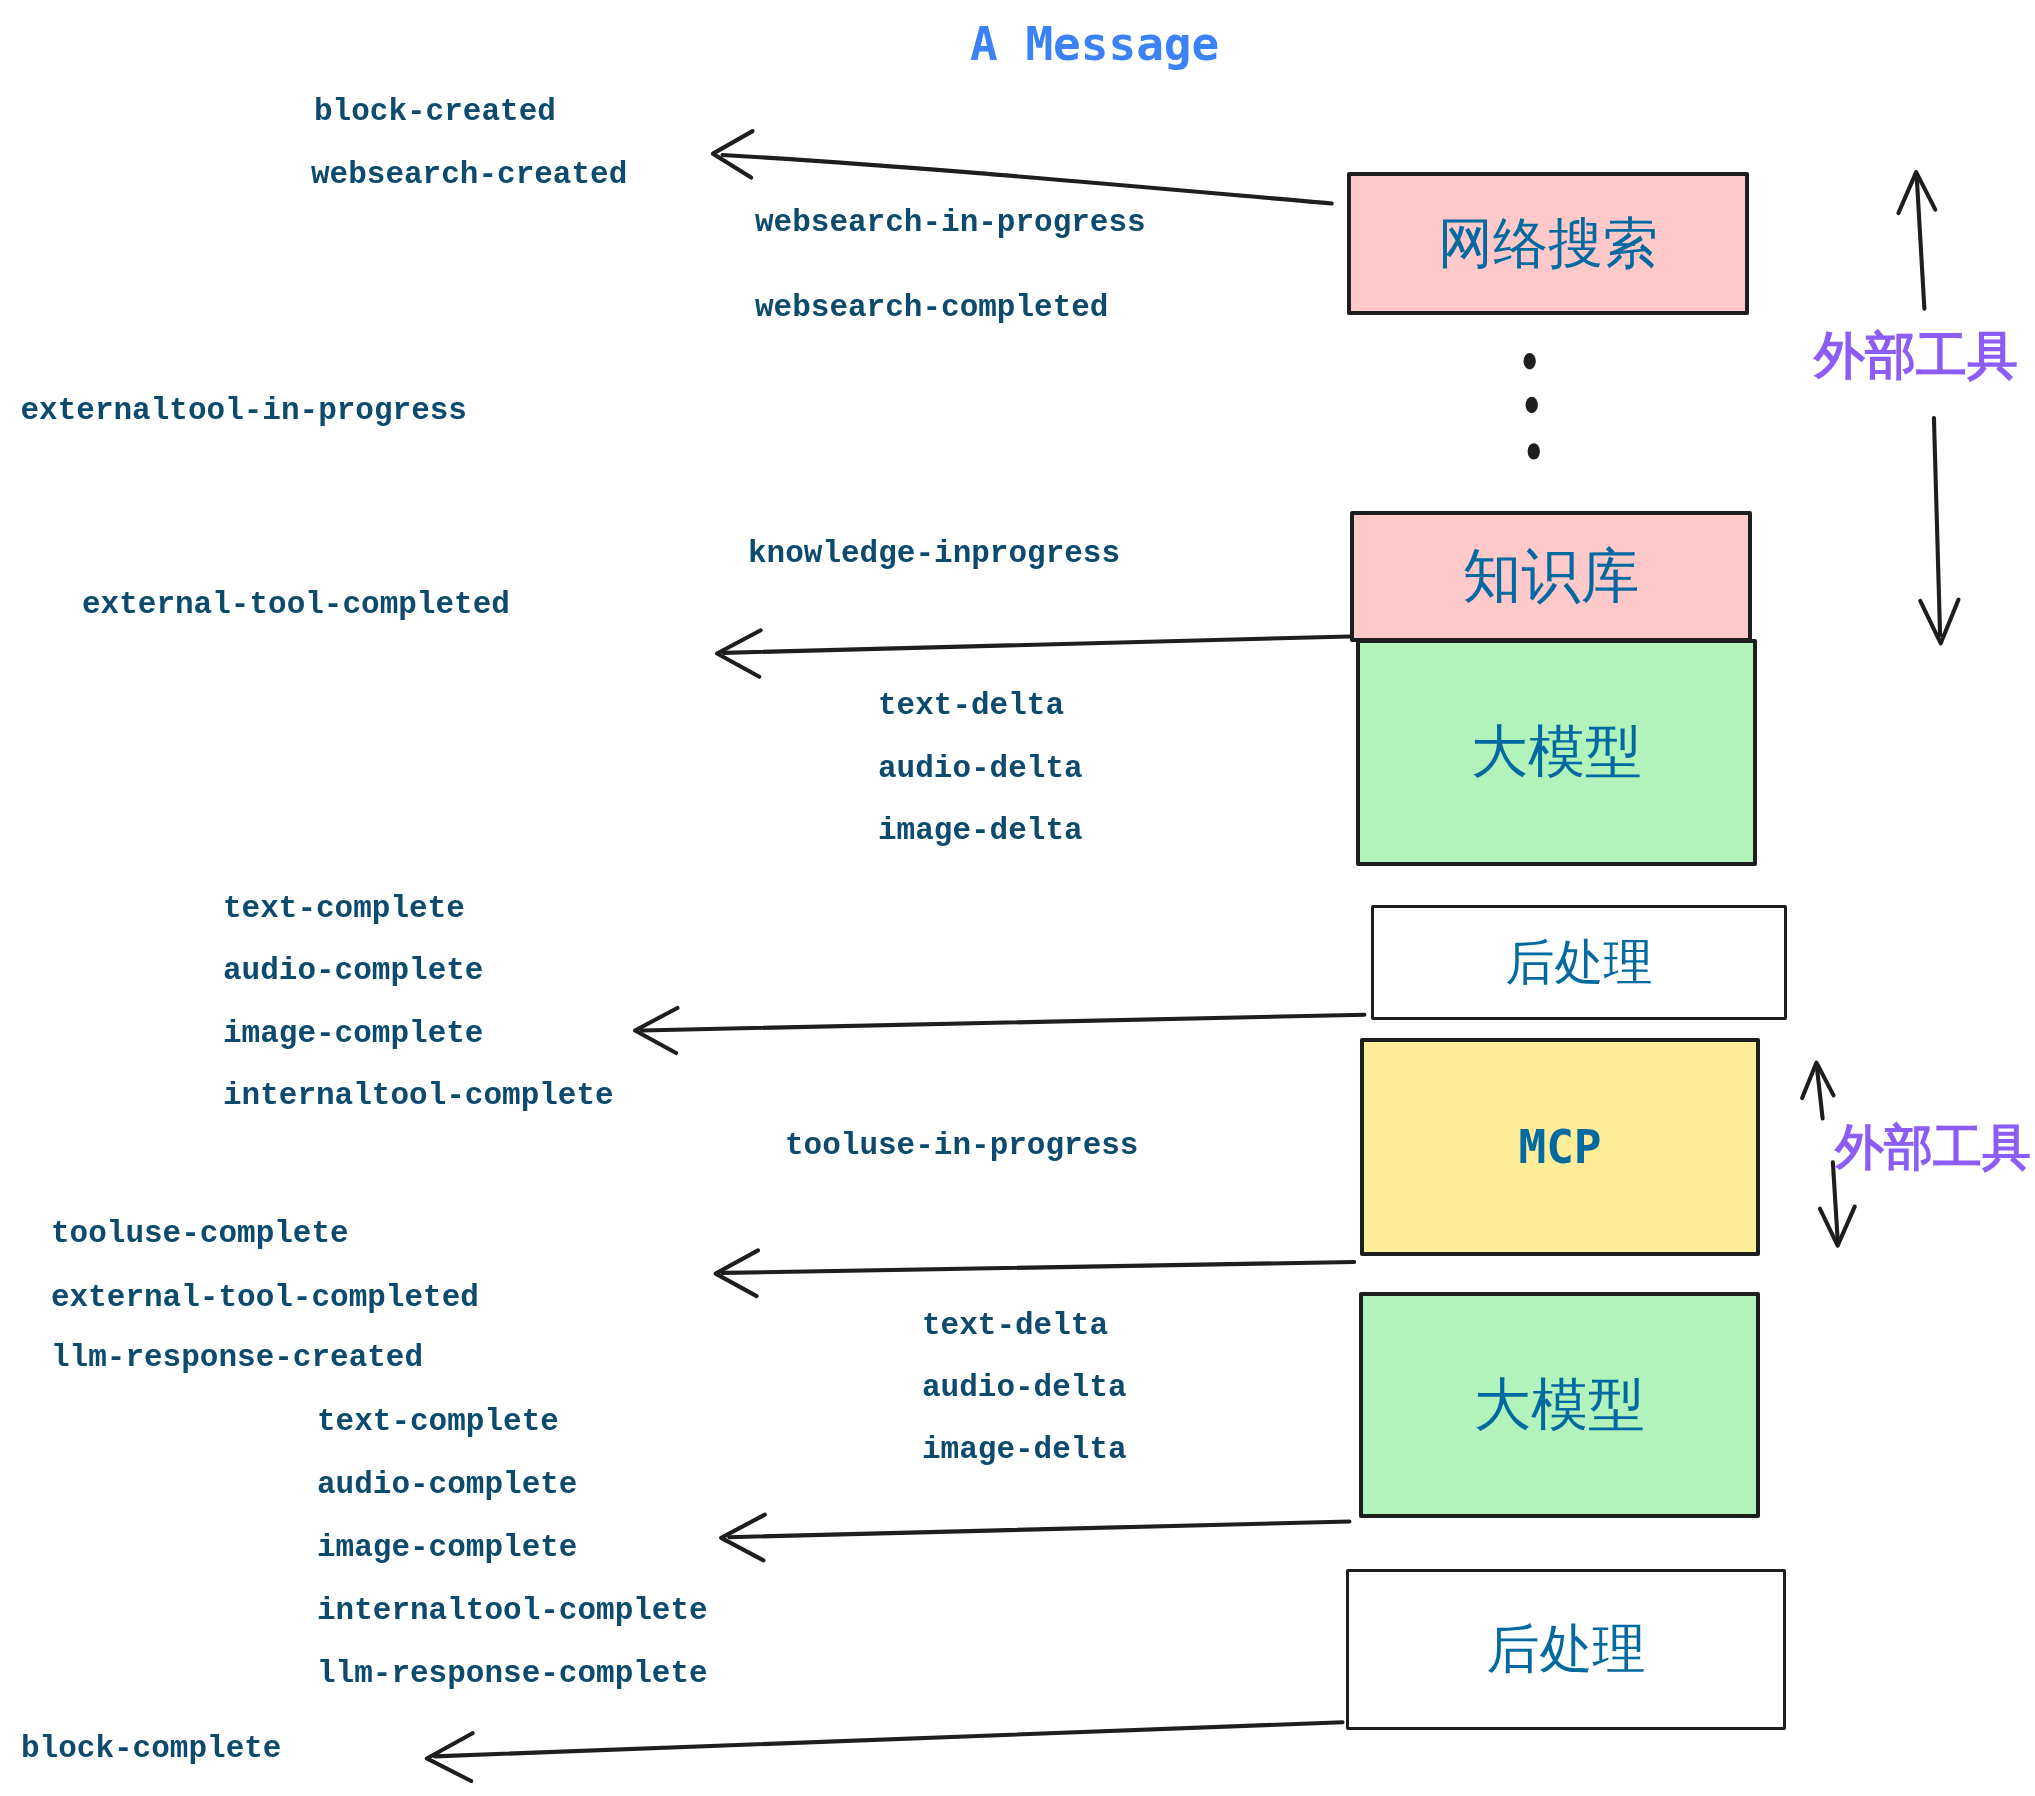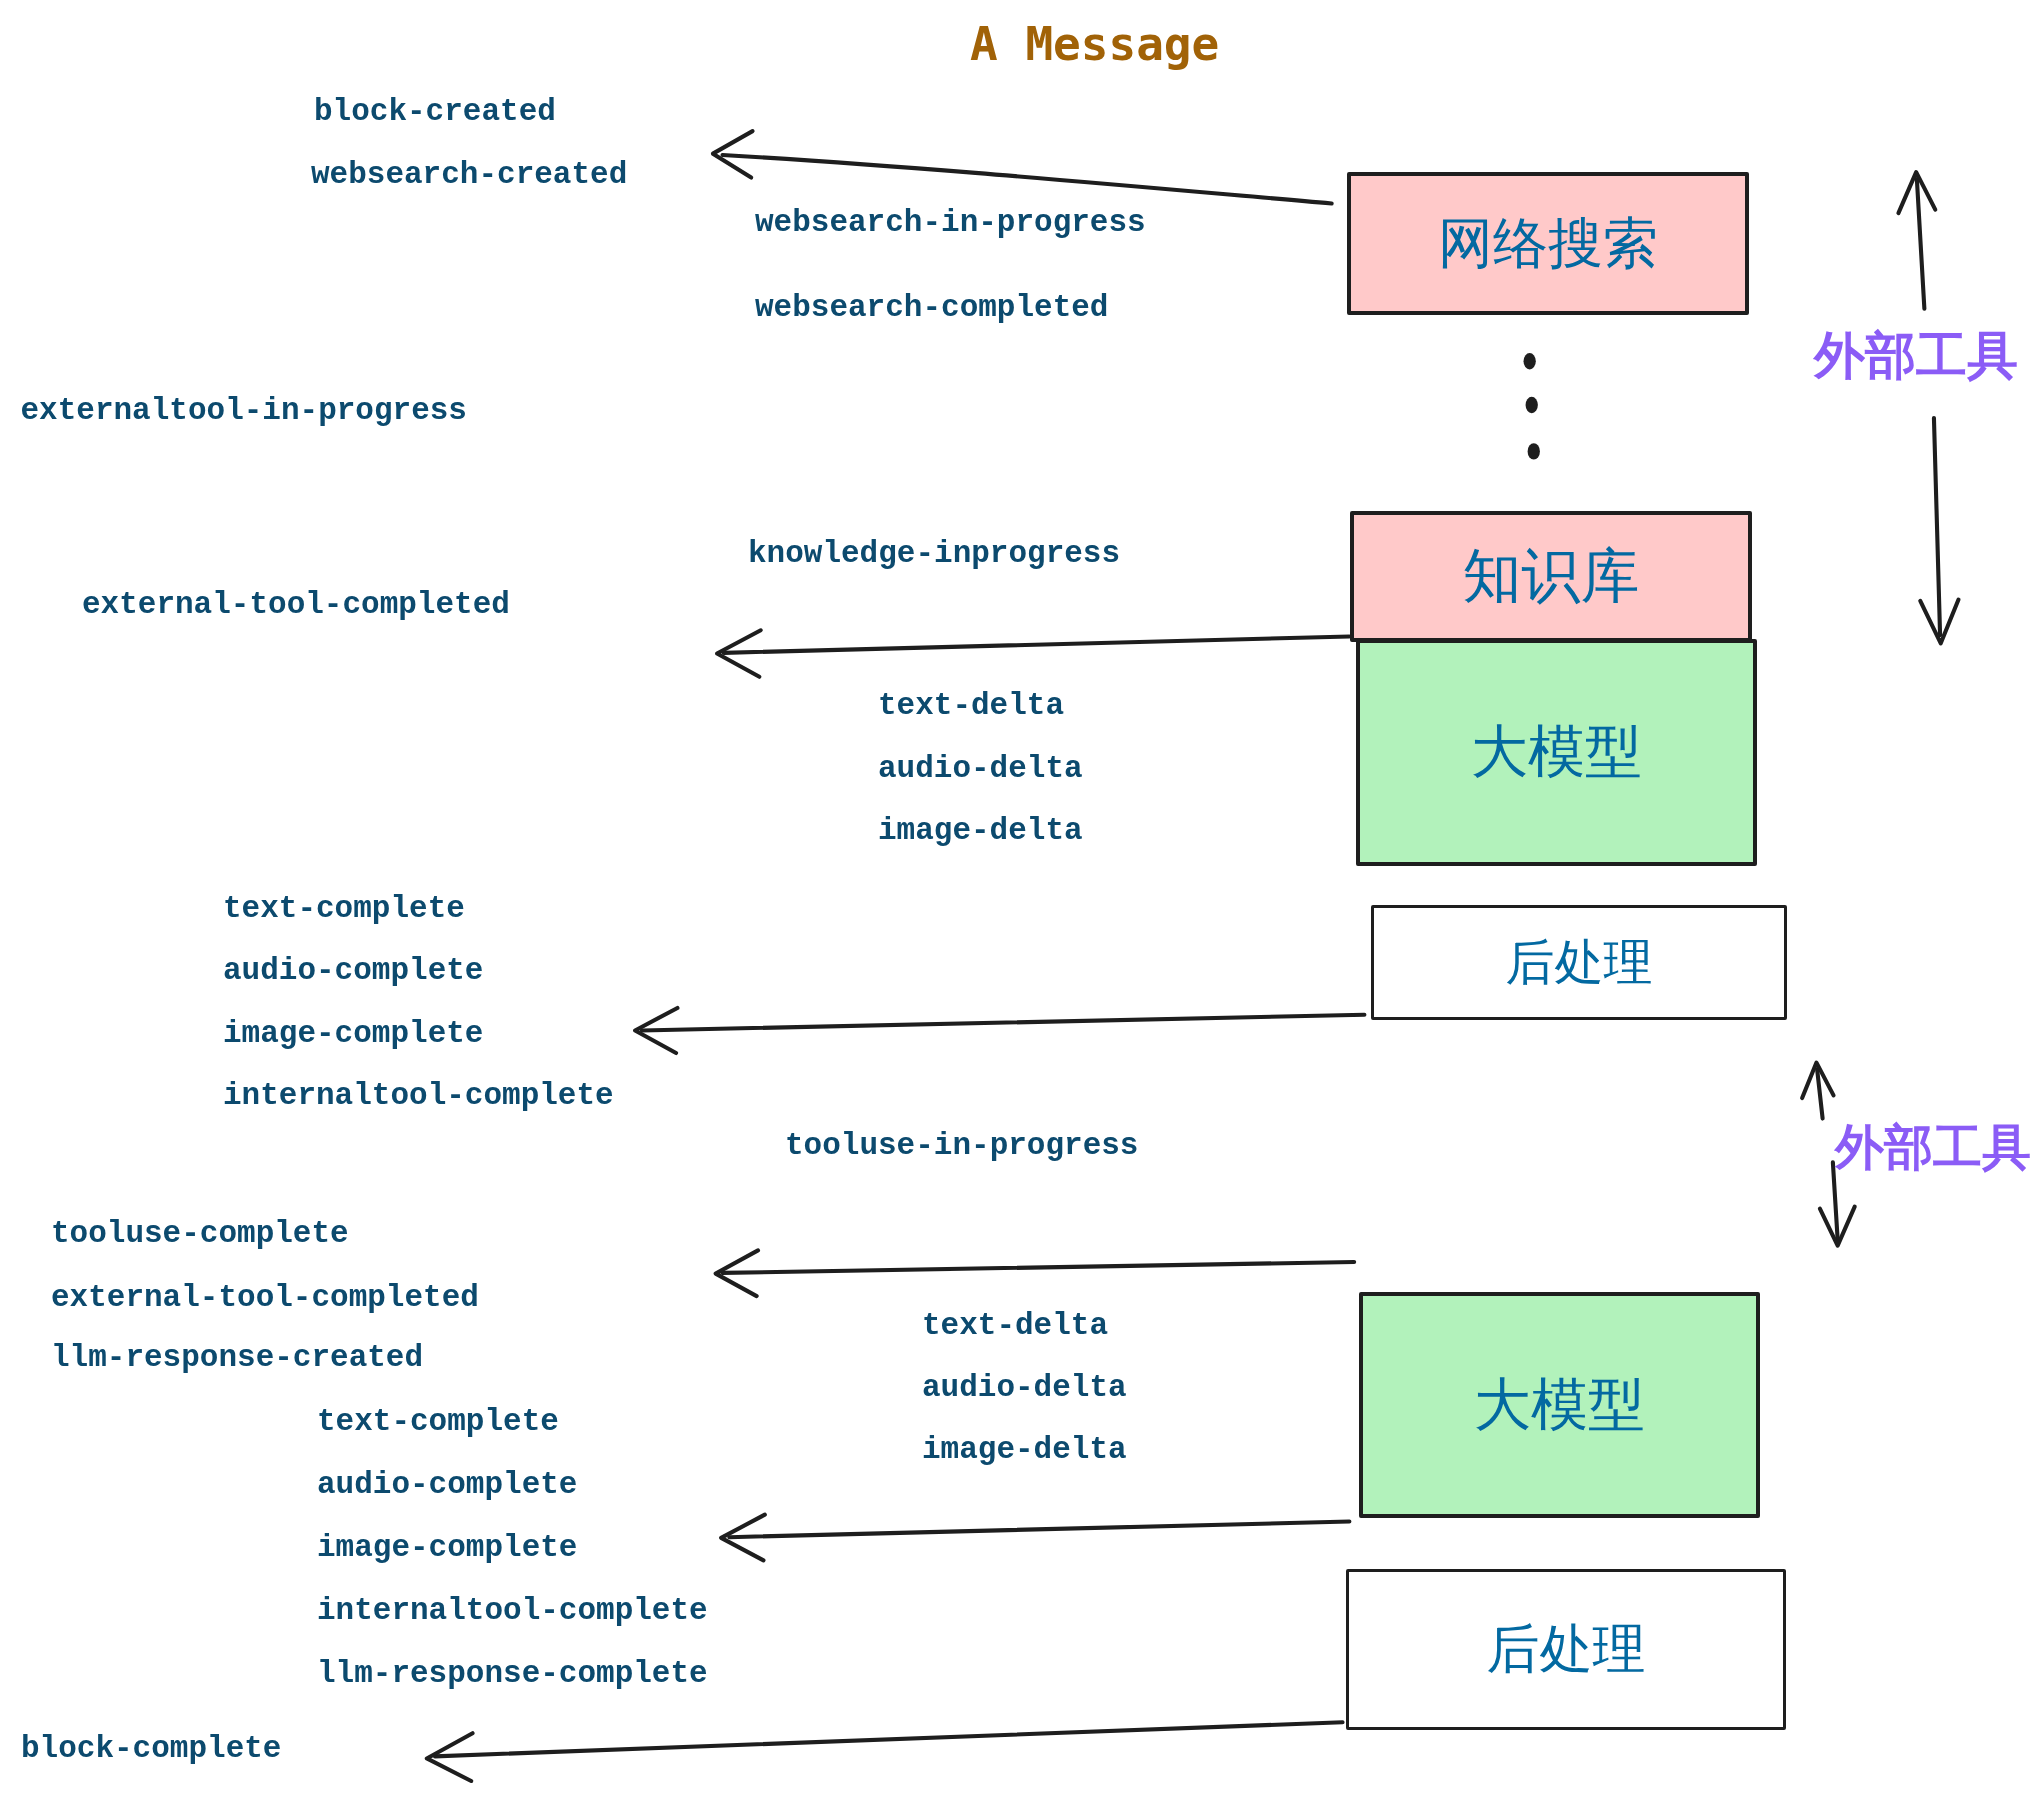--- a/index.html
+++ b/index.html
@@ -20,21 +20,21 @@
     white-space:nowrap;
     color:#0c4a6e;
     font-weight:600;
   }
   .title{
     position:absolute;
     font-family:"DejaVu Sans Mono", monospace;
     font-size:46px;
     font-weight:700;
     white-space:nowrap;
-    color:#a16207;
+    color:#3b82f6;
   }
   .box{
     position:absolute;
     box-sizing:border-box;
     border:4.8px solid #1e1e1e;
     border-radius:2px;
     display:flex;align-items:center;justify-content:center;
     background:#fff;
   }
   .box.thin{border-width:3.4px;margin-top:8px;}
@@ -163,20 +163,23 @@
   </div>
 
   <div class="box" style="left: 1356px; top: 639px; width: 401px; height: 227px; background-color: rgb(178, 242, 187);">
     <span class="lbl" style="font-size:57px;">大模型</span>
   </div>
 
   <div class="box thin" style="left: 1371px; top: 897px; width: 416px; height: 115px; background-color: rgb(255, 255, 255);">
     <span class="lbl" style="font-size:49px;">后处理</span>
   </div>
 
+  <div class="box" style="left: 1360px; top: 1038px; width: 400px; height: 218px; background-color: rgb(255, 236, 153);">
+    <span class="lbl mono" style="font-size:46px;">MCP</span>
+  </div>
 
   <div class="box" style="left: 1359px; top: 1292px; width: 401px; height: 226px; background-color: rgb(178, 242, 187);">
     <span class="lbl" style="font-size:57px;">大模型</span>
   </div>
 
   <div class="box thin" style="left: 1346px; top: 1561px; width: 440px; height: 161px; background-color: rgb(255, 255, 255);">
     <span class="lbl" style="font-size:53px;">后处理</span>
   </div>
 
   <div class="side-lbl" style="left:1814px;top:322px;">外部工具</div>

